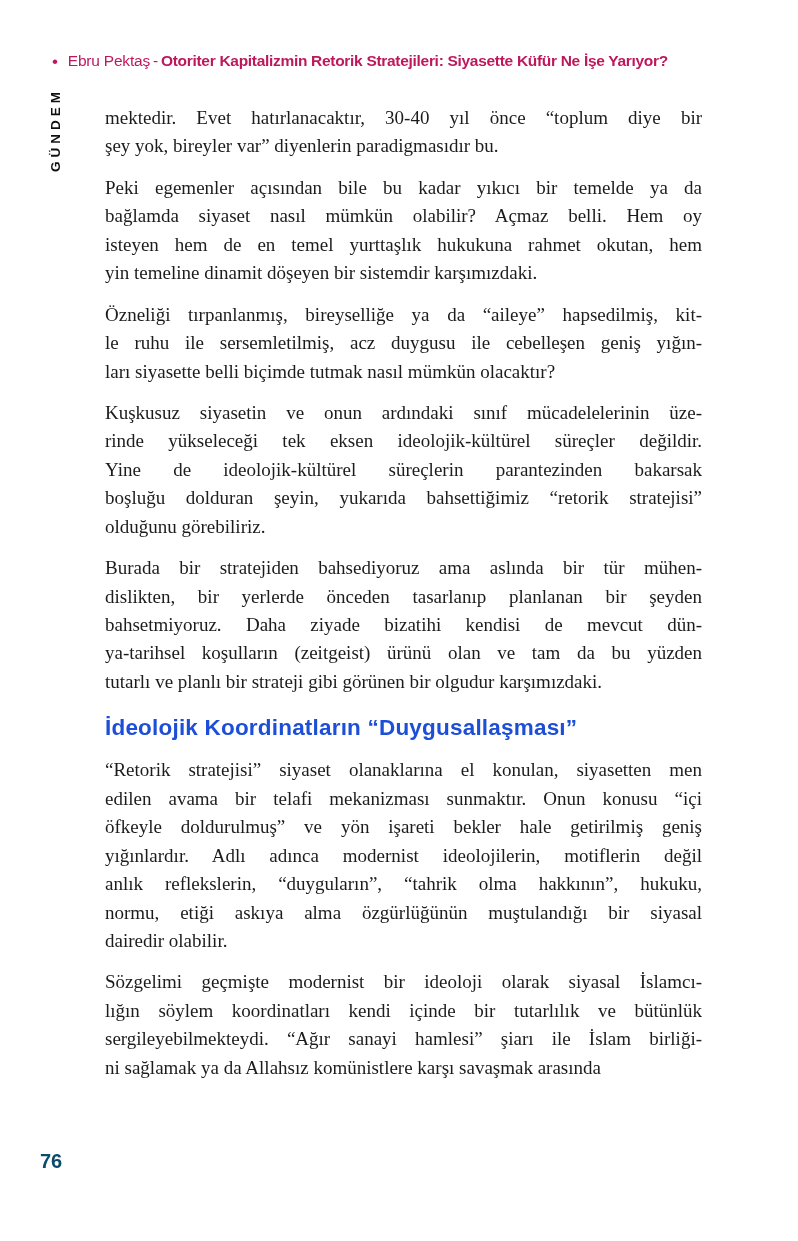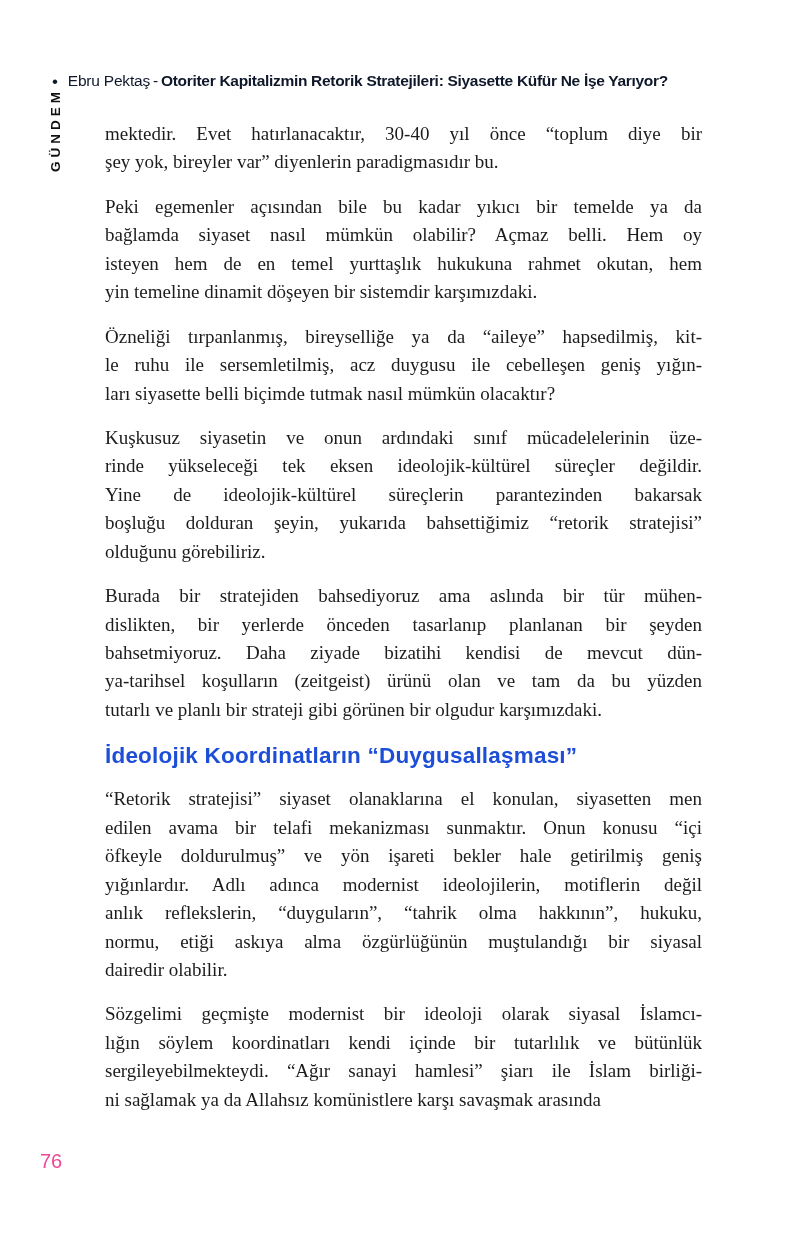--- a/index.html
+++ b/index.html
@@ -10,26 +10,26 @@
     background: #ffffff;
     font-family: "Liberation Serif", serif;
     color: #1c1c1c;
     overflow: hidden;
   }
 
   
   .running-head {
     position: absolute;
     left: 52px;
-    top: 72px;
+    top: 52px;
     width: 720px;
     font-family: "Liberation Sans", sans-serif;
     font-size: 15.5px;
     letter-spacing: -0.2px;
-    color: #0f172a;
+    color: #be185d;
     white-space: nowrap;
   }
   .running-head .bullet { font-size: 17px; margin-right: 10px; vertical-align: -1px; }
   .running-head .author { font-weight: 400; }
   .running-head .sep { font-weight: 400; padding: 0 3px; }
   .running-head .title { font-weight: 700; letter-spacing: -0.3px; }
 
   
   .section-label {
     position: absolute;
@@ -45,21 +45,21 @@
     color: #101010;
   }
 
   
   .article {
     position: absolute;
     left: 105px;
     top: 104px;
     width: 597px;
   }
-  .paragraph { margin: 16px 0 13px 0; }
+  .paragraph { margin: 0 0 13px 0; }
   .line {
     font-size: 19px;
     line-height: 28.45px;
     height: 28.45px;
     overflow: hidden;
     text-align: justify;
     text-align-last: justify;
   }
   .line.last { text-align-last: left; }
 
@@ -71,23 +71,23 @@
     color: #1d4ed8;
     margin: 19px 0 15px 0;
   }
 
   
   .page-number {
     position: absolute;
     left: 40px;
     top: 1150px;
     font-family: "Liberation Sans", sans-serif;
-    font-weight: 400;
+    font-weight: 700;
     font-size: 20px;
-    color: #ec4899;
+    color: #0c4a6e;
   }
 </style>
 </head>
 <body>
 
 <div class="page">
 
   <div class="running-head">
     <span class="bullet">•</span><span class="author">Ebru Pektaş</span><span class="sep">-</span><span class="title">Otoriter Kapitalizmin Retorik Stratejileri: Siyasette Küfür Ne İşe Yarıyor?</span>
   </div>

